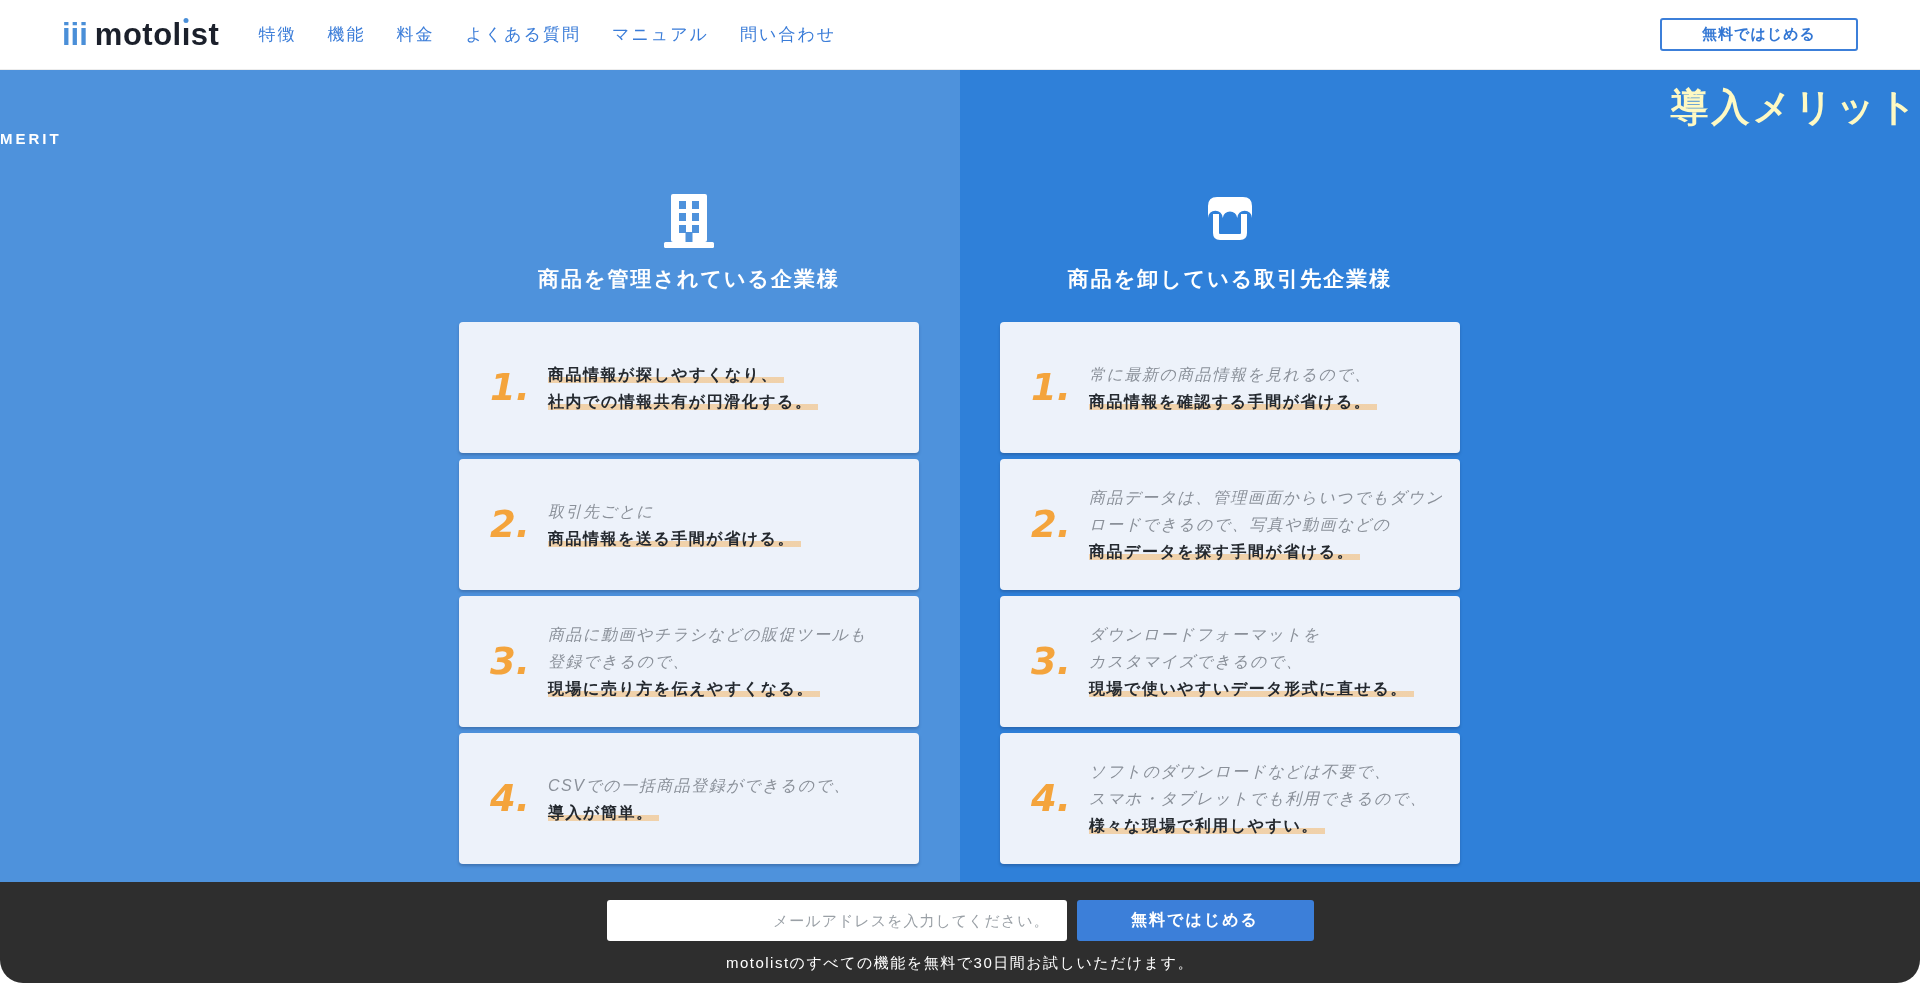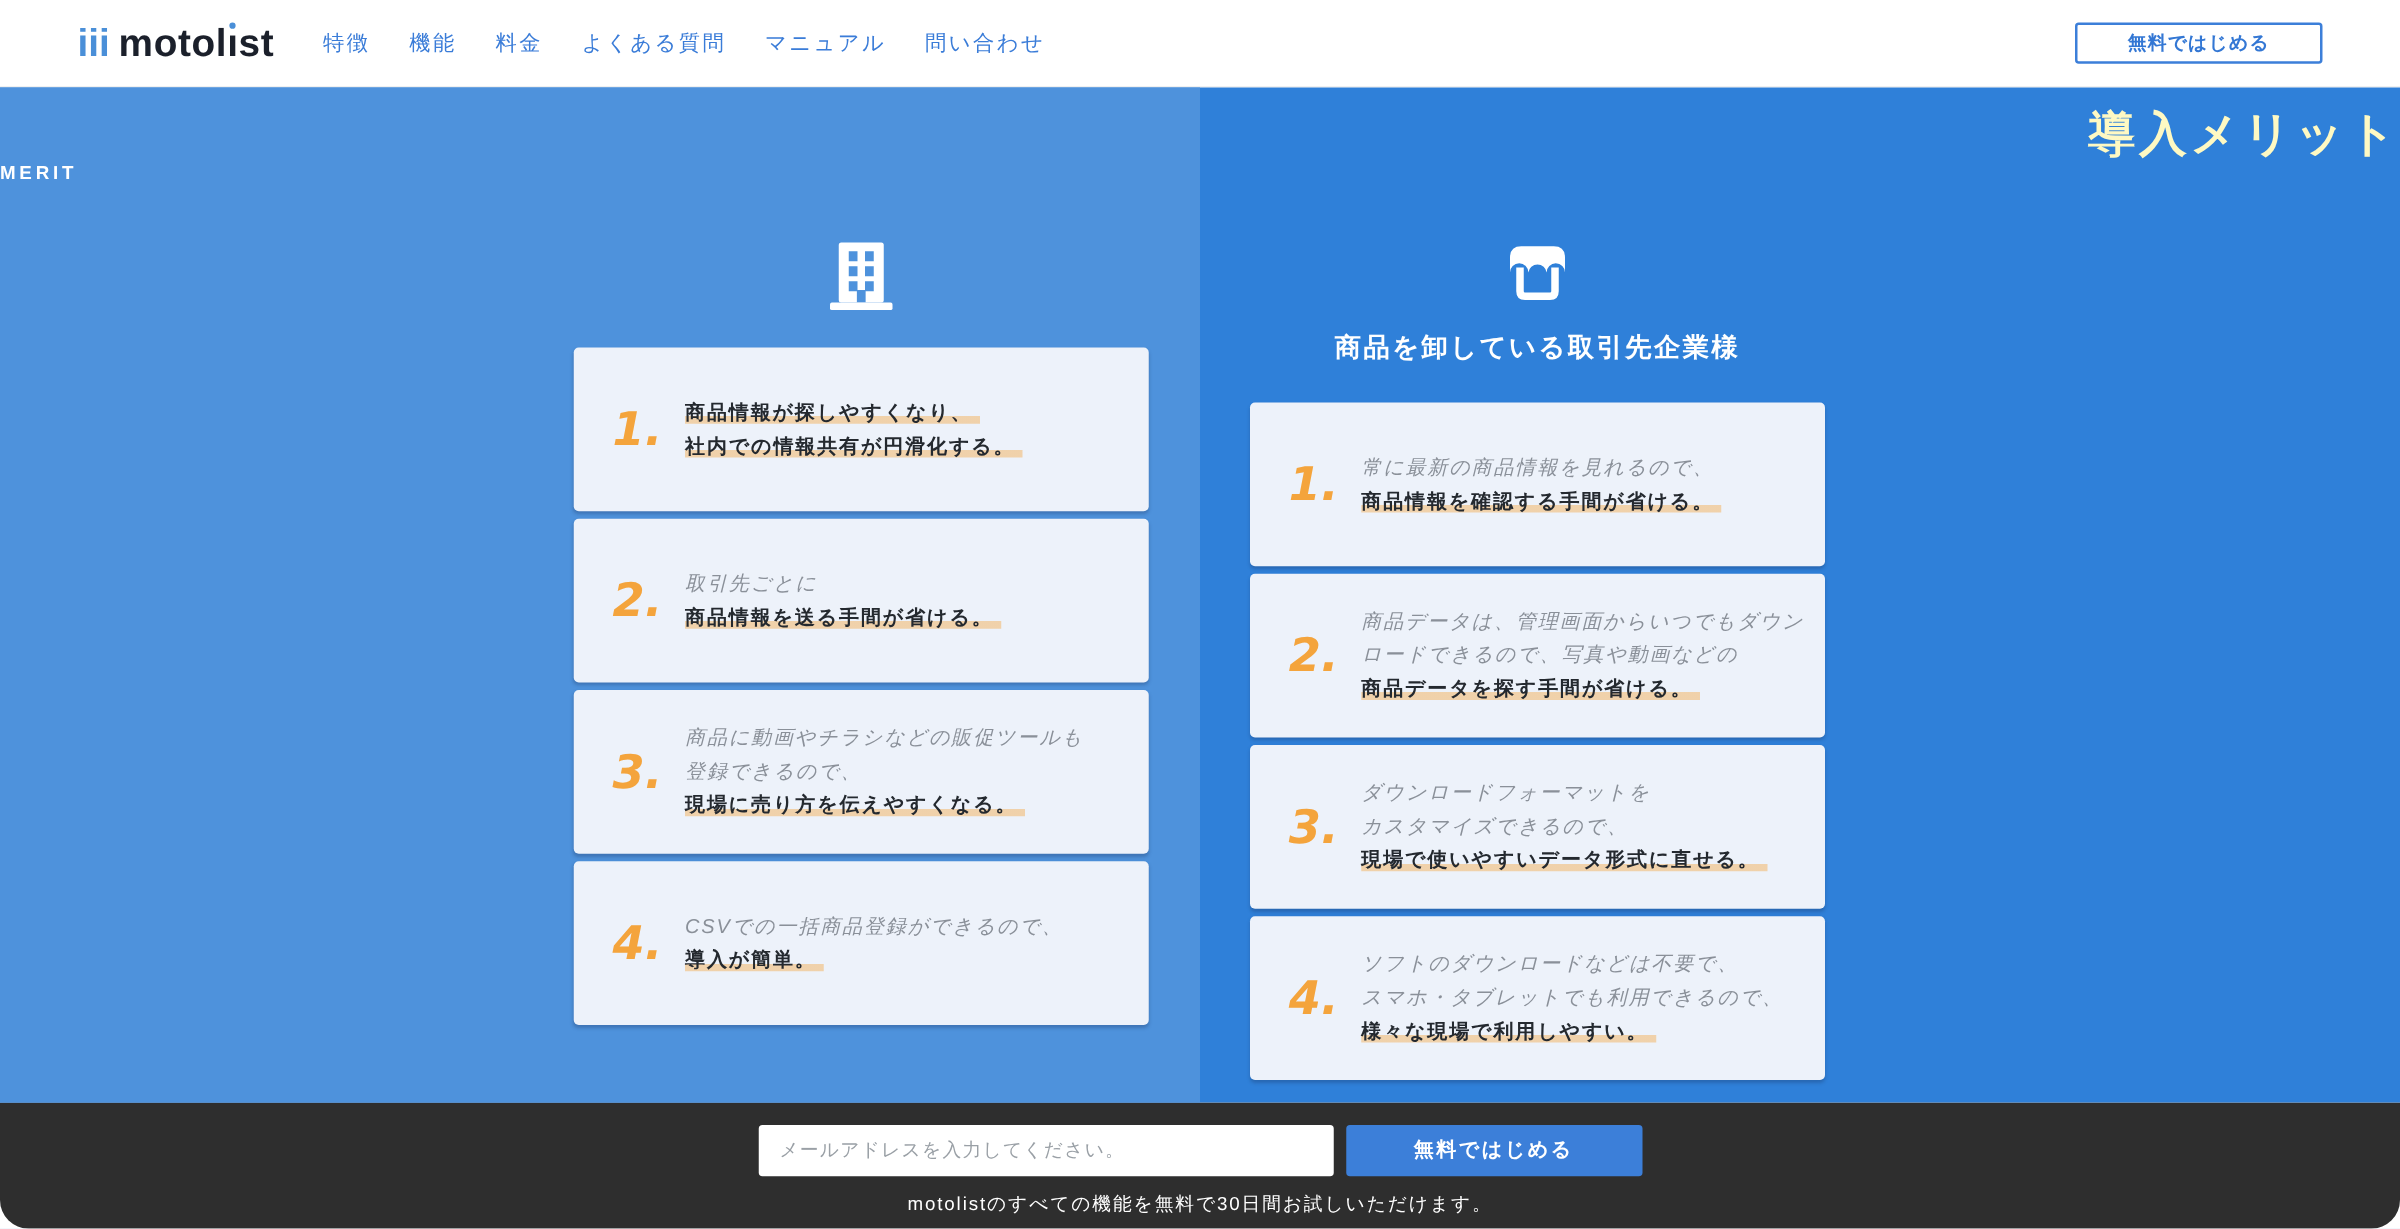--- a/index.html
+++ b/index.html
@@ -48,21 +48,21 @@
   .card-lines{font-size:16px;line-height:27px;letter-spacing:1.5px;}
   .line .plain{color:var(--text-gray);font-style:italic;}
   .line .em{color:var(--text-dark);font-weight:bold;
     background:linear-gradient(transparent 64%, var(--highlight) 64%);padding-right:6px;}
 
   
   .footer{height:101px;background:var(--footer-bg);display:flex;flex-direction:column;align-items:center;
     padding-top:18px;}
   .footer-form{display:flex;gap:10px;}
   .email-input{width:460px;height:41px;border:none;border-radius:3px;font-size:15px;padding:0 17px;
-    color:#333;font-family:inherit;letter-spacing:1px;}
+    color:#333;font-family:inherit;letter-spacing:1px;text-align:right;}
   .email-input::placeholder{color:#9aa0a6;}
   .footer-cta{width:237px;height:41px;background:var(--button-blue);border:none;border-radius:3px;
     color:#fff;font-size:16px;font-weight:bold;letter-spacing:2px;cursor:pointer;font-family:inherit;}
   .footer-note{margin-top:13px;color:#fff;font-size:15px;letter-spacing:1.5px;}
 </style>
 </head>
 <body>
 
 <div class="page">
 
@@ -95,20 +95,21 @@
           <rect x="20" y="9" width="7" height="8" fill="#4e92dc"></rect>
           <rect x="33" y="9" width="7" height="8" fill="#4e92dc"></rect>
           <rect x="20" y="21" width="7" height="8" fill="#4e92dc"></rect>
           <rect x="33" y="21" width="7" height="8" fill="#4e92dc"></rect>
           <rect x="20" y="33" width="7" height="8" fill="#4e92dc"></rect>
           <rect x="33" y="33" width="7" height="8" fill="#4e92dc"></rect>
           <rect x="26.5" y="40" width="7" height="10" fill="#4e92dc"></rect>
           <rect x="5" y="50" width="50" height="6" rx="1.5" fill="#ffffff"></rect>
         </svg>
       </div>
+      <div class="col-heading">商品を管理されている企業様</div>
       <div class="cards">
           <div class="card">
             <div class="card-num">1.</div>
             <div class="card-lines">
               <div class="line"><span class="em">商品情報が探しやすくなり、</span></div>
               <div class="line"><span class="em">社内での情報共有が円滑化する。</span></div>
             </div>
           </div>
           <div class="card">
             <div class="card-num">2.</div>

